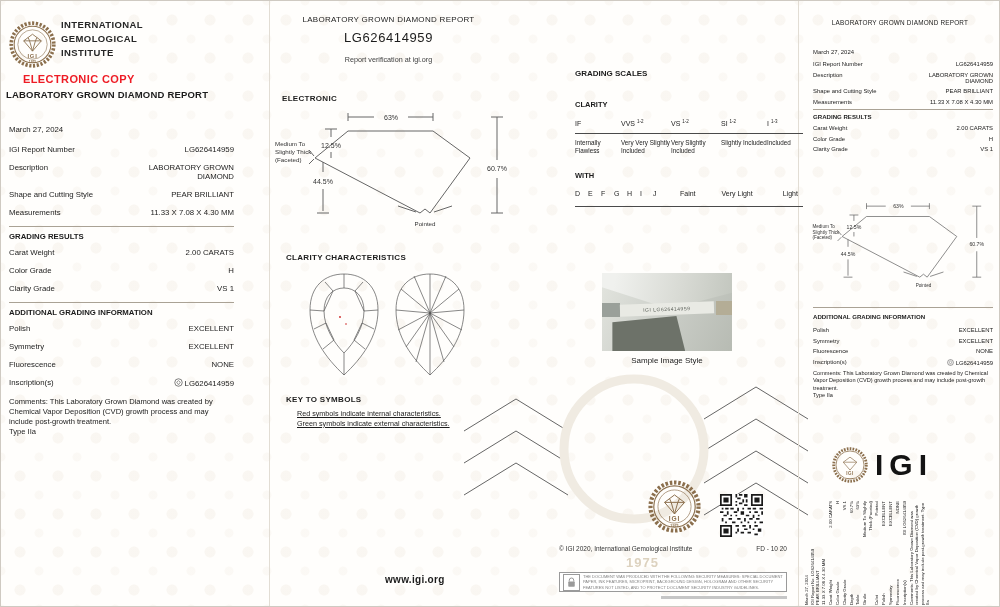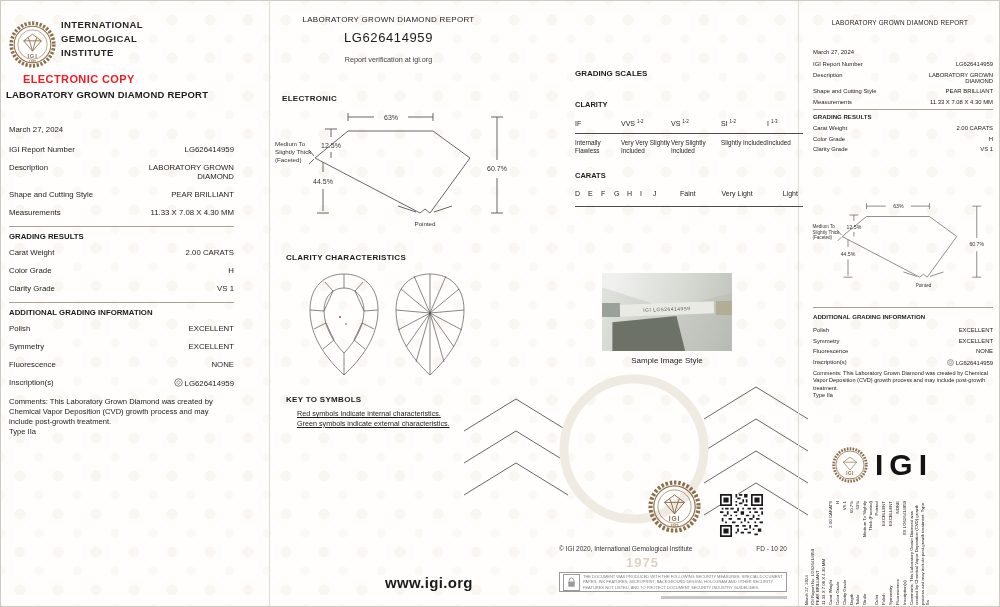--- a/index.html
+++ b/index.html
@@ -59,21 +59,21 @@
           transform:rotate(-2deg);display:flex;align-items:center;justify-content:center;}
   .sample .strip span{font-size:5px;color:#5a5f58;letter-spacing:.5px;}
   .sample-cap{left:601px;top:355px;width:130px;text-align:center;font-size:8px;}
   
   .seal{color:#8b6f4d;display:block;}
   .seal text{fill:currentColor;font-family:"Liberation Sans",sans-serif;font-weight:bold;}
   .mini-seal{display:inline-block;vertical-align:-1px;margin-right:2px;}
   
   .copyright{left:558px;top:544px;font-size:6.5px;color:#333;}
   .formcode{left:744px;top:544px;width:42px;text-align:right;font-size:6.5px;color:#333;}
-  .website{left:384px;top:573px;font-size:15px;font-weight:bold;letter-spacing:.3px;}
+  .website{left:384px;top:573px;font-size:10px;font-weight:bold;letter-spacing:.3px;}
   .secbox{left:558px;top:571px;width:228px;height:20px;border:1px solid #9a9a9a;display:flex;align-items:center;box-sizing:border-box;background:#fff;}
   .secbox .lockwrap{width:15px;height:15px;border:1px solid #9a9a9a;margin:0 3px;display:flex;align-items:center;justify-content:center;flex:none;}
   .secbox .stext{font-size:4px;line-height:1.35;color:#808080;padding-right:3px;}
   .secbar{left:660px;top:595px;width:126px;height:3px;background:#c6c6c6;}
   
   .rp-title{left:803px;top:18px;width:192px;text-align:center;font-size:6.4px;letter-spacing:.2px;}
   .rp-body{left:812px;top:48px;width:180px;font-size:5.9px;}
   .rp-body .row{margin-bottom:4.5px;}
   .rp-body .val{max-width:70px;}
   .rp-body .sec-head{font-size:6.1px;padding-top:3px;margin-bottom:5px;}
@@ -272,21 +272,21 @@
       <span class="col c4"><span>SI</span> <sup>1-2</sup></span>
       <span class="col c5"><span>I</span> <sup>1-3</sup></span>
     </div>
     <div class="descs">
       <span class="col c1">Internally Flawless</span>
       <span class="col c2">Very Very Slightly Included</span>
       <span class="col c3">Very Slightly Included</span>
       <span class="col c4">Slightly Included</span>
       <span class="col c5">Included</span>
     </div>
-    <div class="sub">CARATS</div>
+    <div class="sub">WITH</div>
     <div class="colorrow">
       <span class="ltr">D</span>
       <span class="ltr">E</span>
       <span class="ltr">F</span>
       <span class="ltr">G</span>
       <span class="ltr">H</span>
       <span class="ltr">I</span>
       <span class="ltr">J</span>
       <span class="rng1">Faint</span>
       <span class="rng2">Very Light</span>

